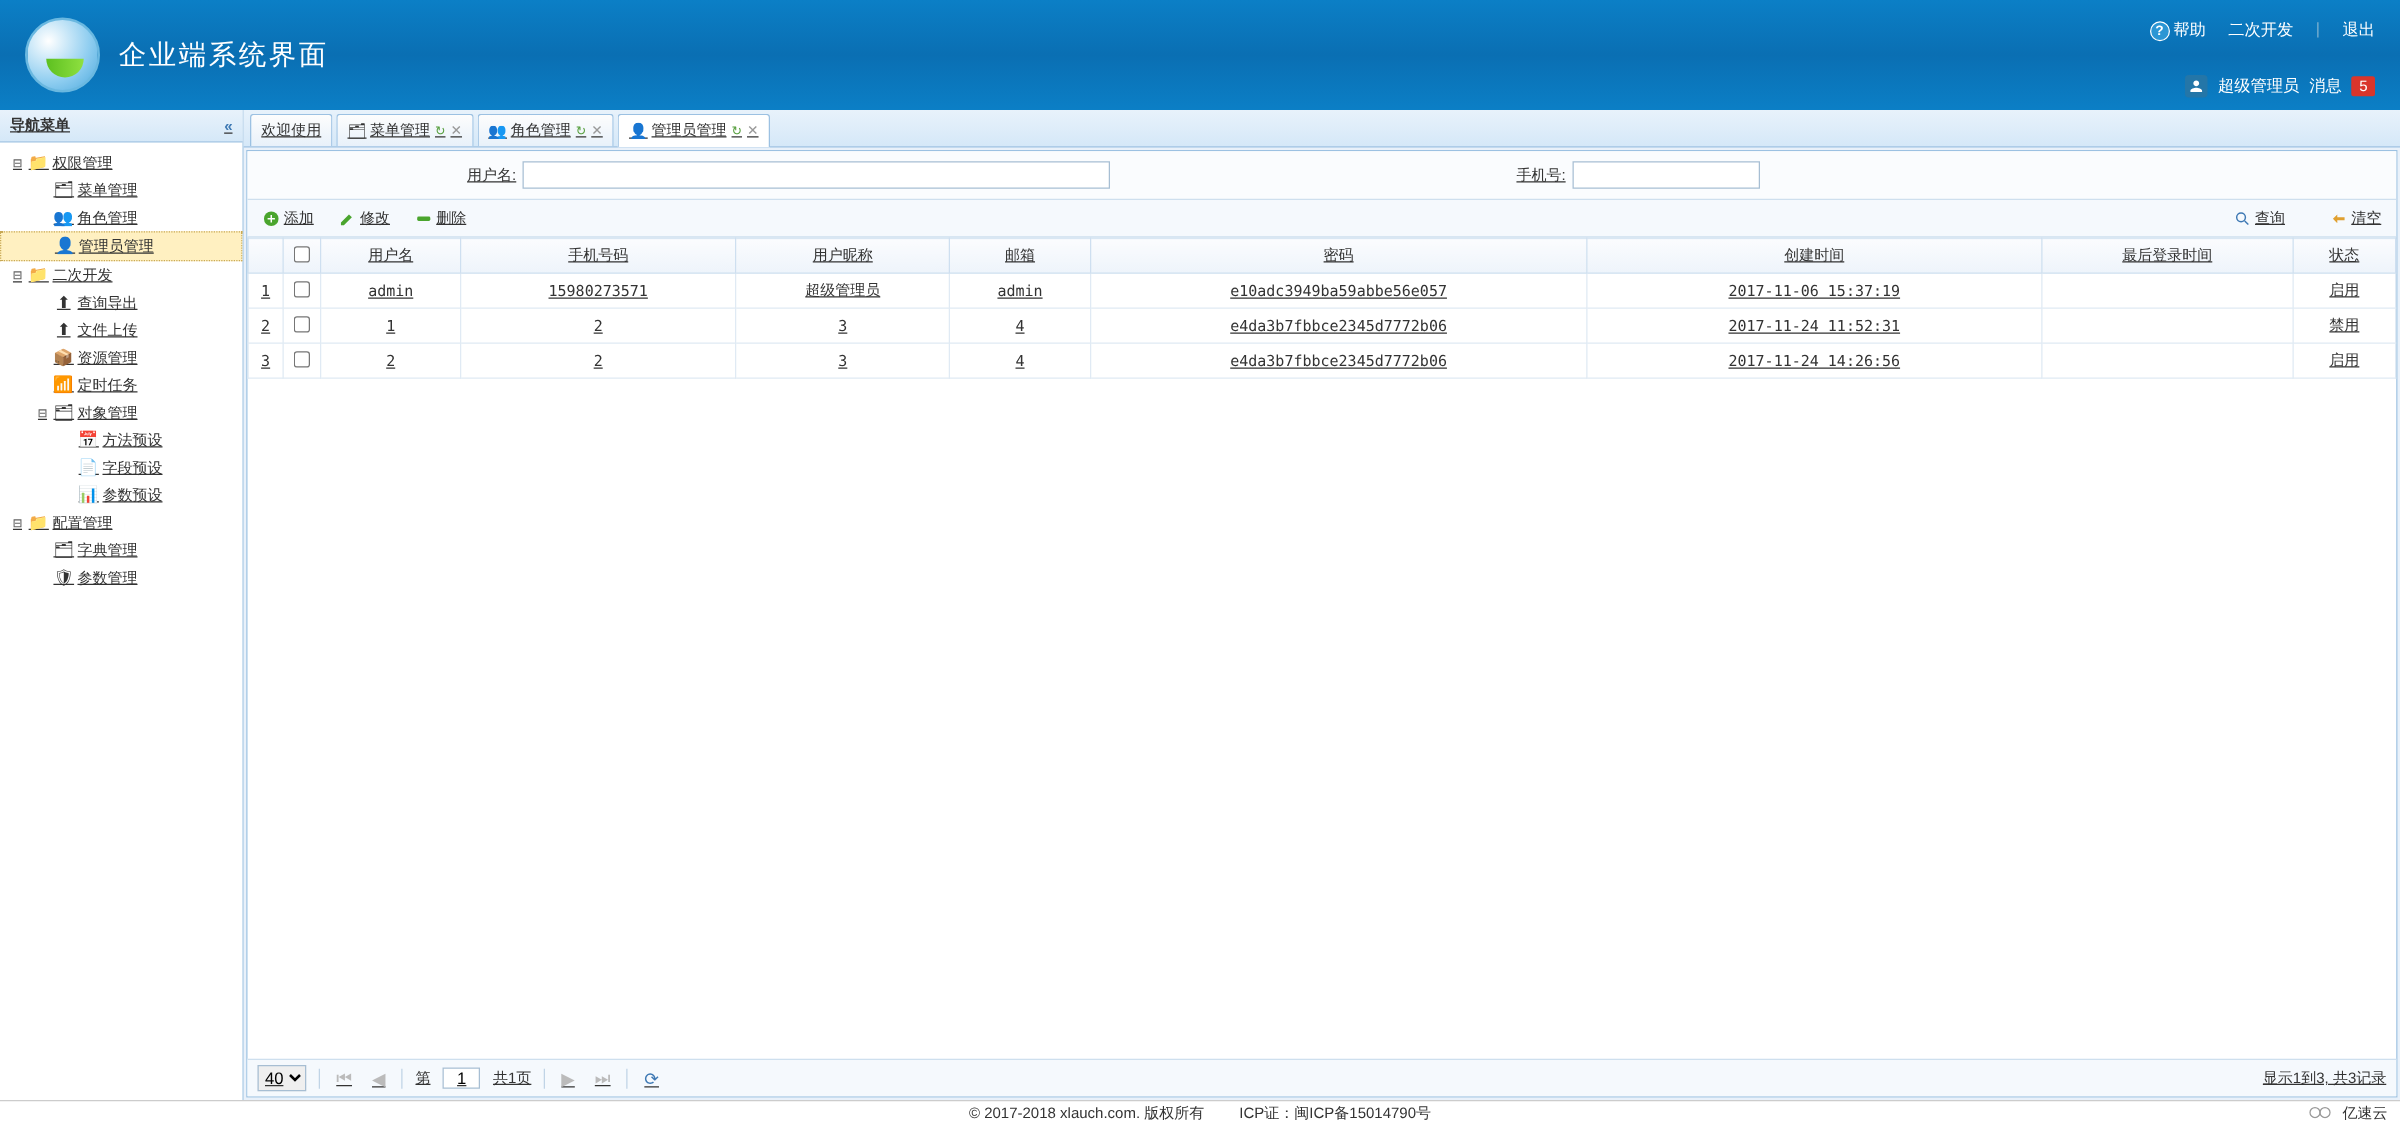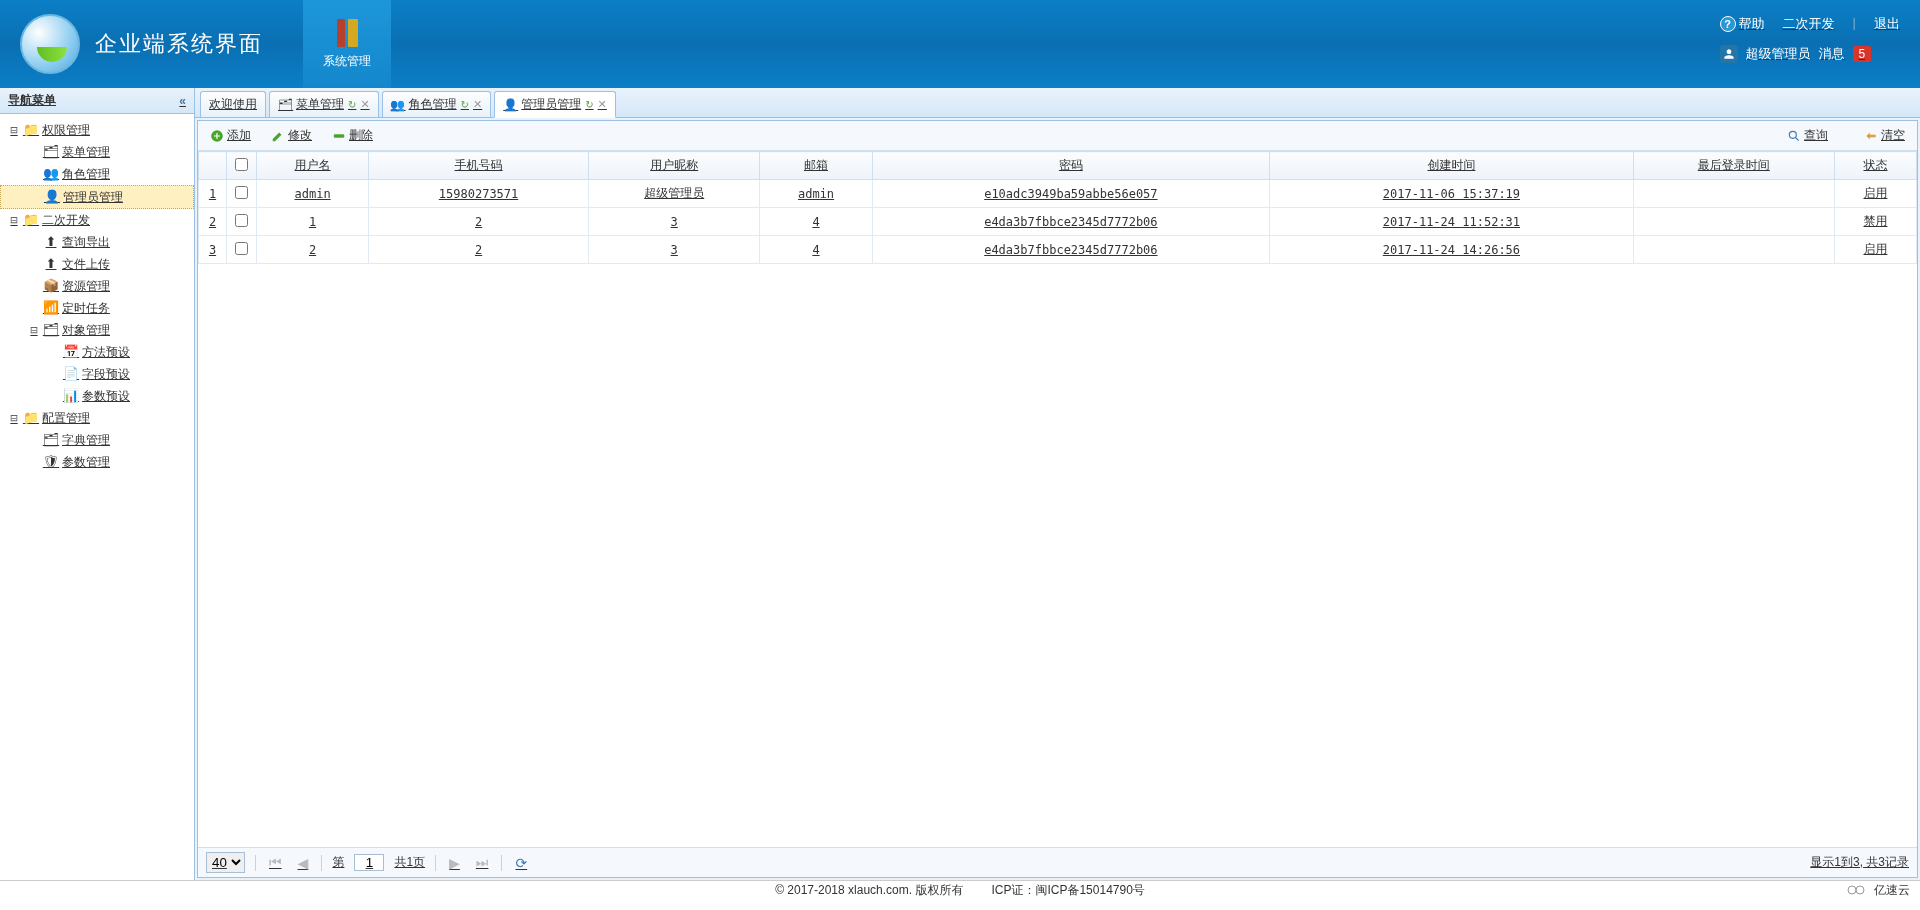--- a/index.html
+++ b/index.html
@@ -9,21 +9,21 @@
 .header { height: 88px; background: linear-gradient(to bottom, #0b7fc6 0%, #0a6fb3 50%, #0b7fc6 100%); display: flex; align-items: center; position: relative; }
 .logo-area { display: flex; align-items: center; padding: 0 20px; }
 .logo-circle { width: 60px; height: 60px; border-radius: 50%; background: radial-gradient(circle at 30% 30%, #fff, #8ecdf0 60%, #4aa8dd); margin-right: 15px; border: 2px solid #6ab8e0; position: relative; }
 .logo-circle::after { content: ""; position: absolute; width: 30px; height: 15px; background: linear-gradient(to right, #5dc020, #8fe040); border-radius: 0 0 30px 30px; bottom: 10px; left: 15px; }
 .app-title { color: #fff; font-size: 22px; font-weight: normal; letter-spacing: 2px; }
 .top-menu { margin-left: 20px; display: flex; height: 100%; }
 .top-menu-item { display: flex; flex-direction: column; align-items: center; justify-content: center; padding: 10px 20px; background: linear-gradient(to bottom, #1d96d9, #1487cc); color: #fff; cursor: pointer; min-width: 80px; }
 .top-menu-item .icon-wrap { display: flex; gap: 3px; margin-bottom: 6px; }
 .tool-icon { width: 8px; height: 28px; background: #b8402a; border-radius: 1px; }
 .tool-icon.wrench { background: #d4a920; width: 10px; }
-.header-right { position: absolute; right: 20px; top: 15px; display: flex; flex-direction: column; align-items: flex-start; gap: 12px; text-decoration: underline; }
+.header-right { position: absolute; right: 20px; top: 15px; display: flex; flex-direction: column; align-items: flex-end; gap: 27px; }
 .header-links { display: flex; gap: 18px; color: #fff; font-size: 13px; }
 .header-links span { cursor: pointer; }
 .header-links .sep { color: #7ab0d0; }
 .help-q { display: inline-flex; align-items: center; justify-content: center; width: 16px; height: 16px; background: #2b96d4; border: 1px solid #fff; border-radius: 50%; font-weight: bold; margin-right: 3px; font-size: 11px; }
 .user-info { display: flex; align-items: center; gap: 8px; color: #fff; font-size: 13px; }
 .user-icon { width: 18px; height: 18px; background: #2476a8; border-radius: 3px; display: flex; align-items: center; justify-content: center; }
 .user-icon svg { fill: #fff; }
 .badge { background: #d9352b; color: #fff; padding: 1px 6px; border-radius: 2px; font-size: 12px; }
 
 
@@ -91,29 +91,20 @@
 
 .sv { width: 14px; height: 14px; }
 </style>
 </head>
 <body>
 
 <div class="header">
   <div class="logo-area">
     <div class="logo-circle"></div>
     <div class="app-title">企业端系统界面</div>
-  </div>
-  <div class="top-menu">
-    <div class="top-menu-item">
-      <div class="icon-wrap">
-        <div class="tool-icon"></div>
-          <div class="tool-icon wrench"></div>
-      </div>
-      <span>系统管理</span>
-    </div>
   </div>
   <div class="header-right">
     <div class="header-links">
       <span><span class="help-q">?</span><span>帮助</span></span>
       <span>二次开发</span>
       <span class="sep">|</span>
       <span>退出</span>
     </div>
     <div class="user-info">
       <span class="user-icon">
@@ -239,20 +230,30 @@
         <div class="tab active">
           <span class="tab-icon">👤</span>
           <span>管理员管理</span>
           <span class="tab-refresh">↻</span>
           <span class="tab-close">✕</span>
         </div>
       </div>
 
     <div class="content">
 
+      <div class="search-bar">
+        <div class="search-field">
+          <label>用户名:</label>
+          <input type="text" style="">
+        </div>
+        <div class="search-field">
+          <label>手机号:</label>
+          <input type="text" style="max-width: 150px;">
+        </div>
+      </div>
 
       <div class="toolbar">
         <div class="toolbar-left">
           <div class="toolbar-btn">
             <span class="btn-ico">
                 <svg class="sv" viewBox="0 0 24 24">
                   <circle cx="12" cy="12" r="10" fill="#4aa52e"></circle>
                   <path d="M11 7h2v10h-2z M7 11h10v2H7z" fill="#fff"></path>
                 </svg>
               </span>

